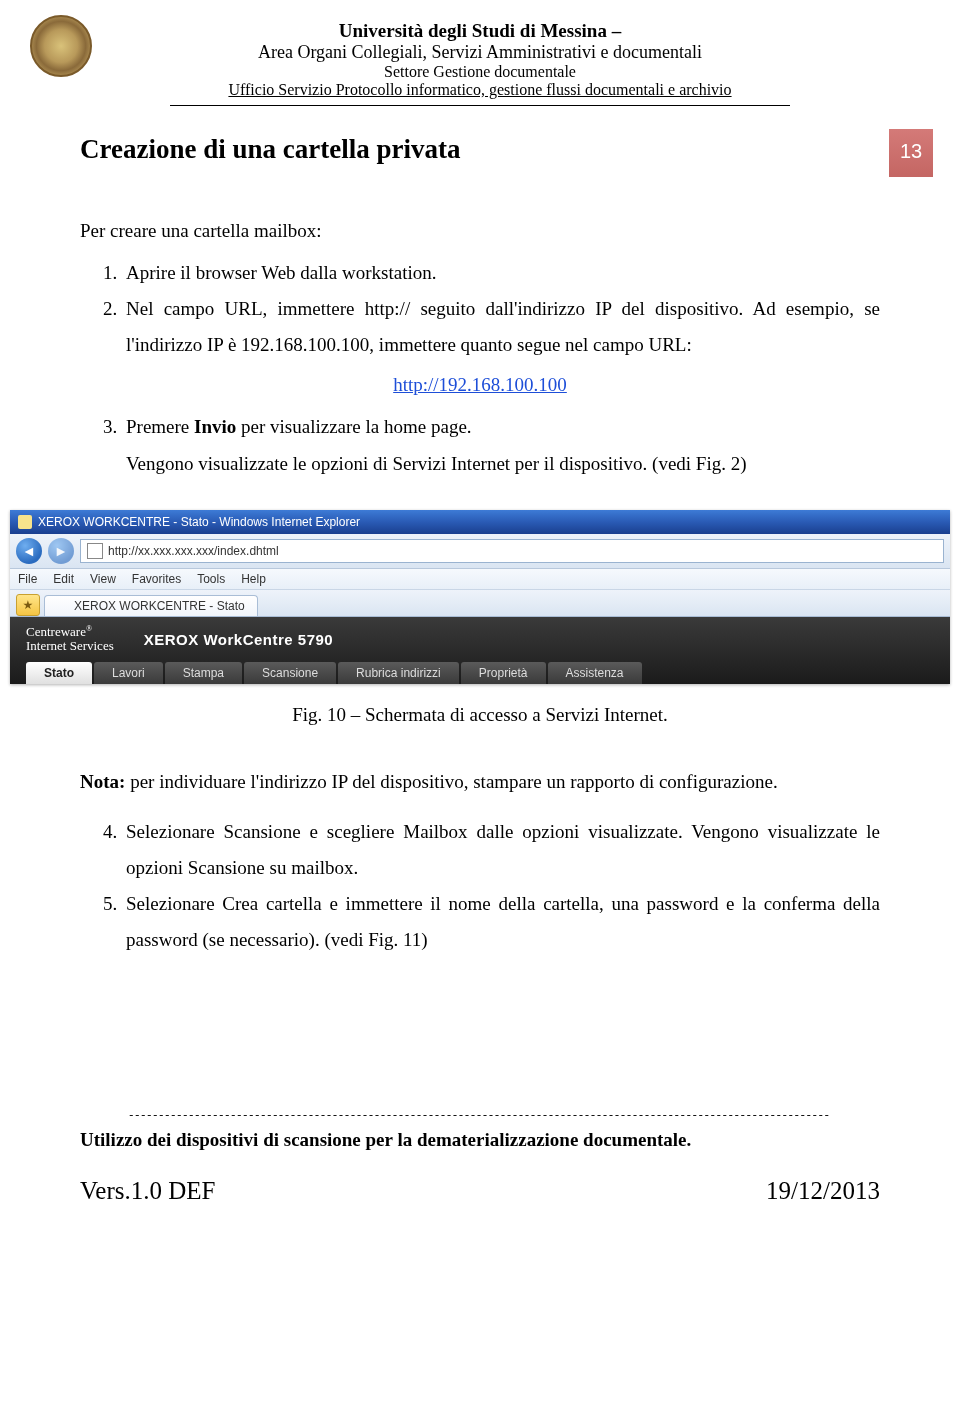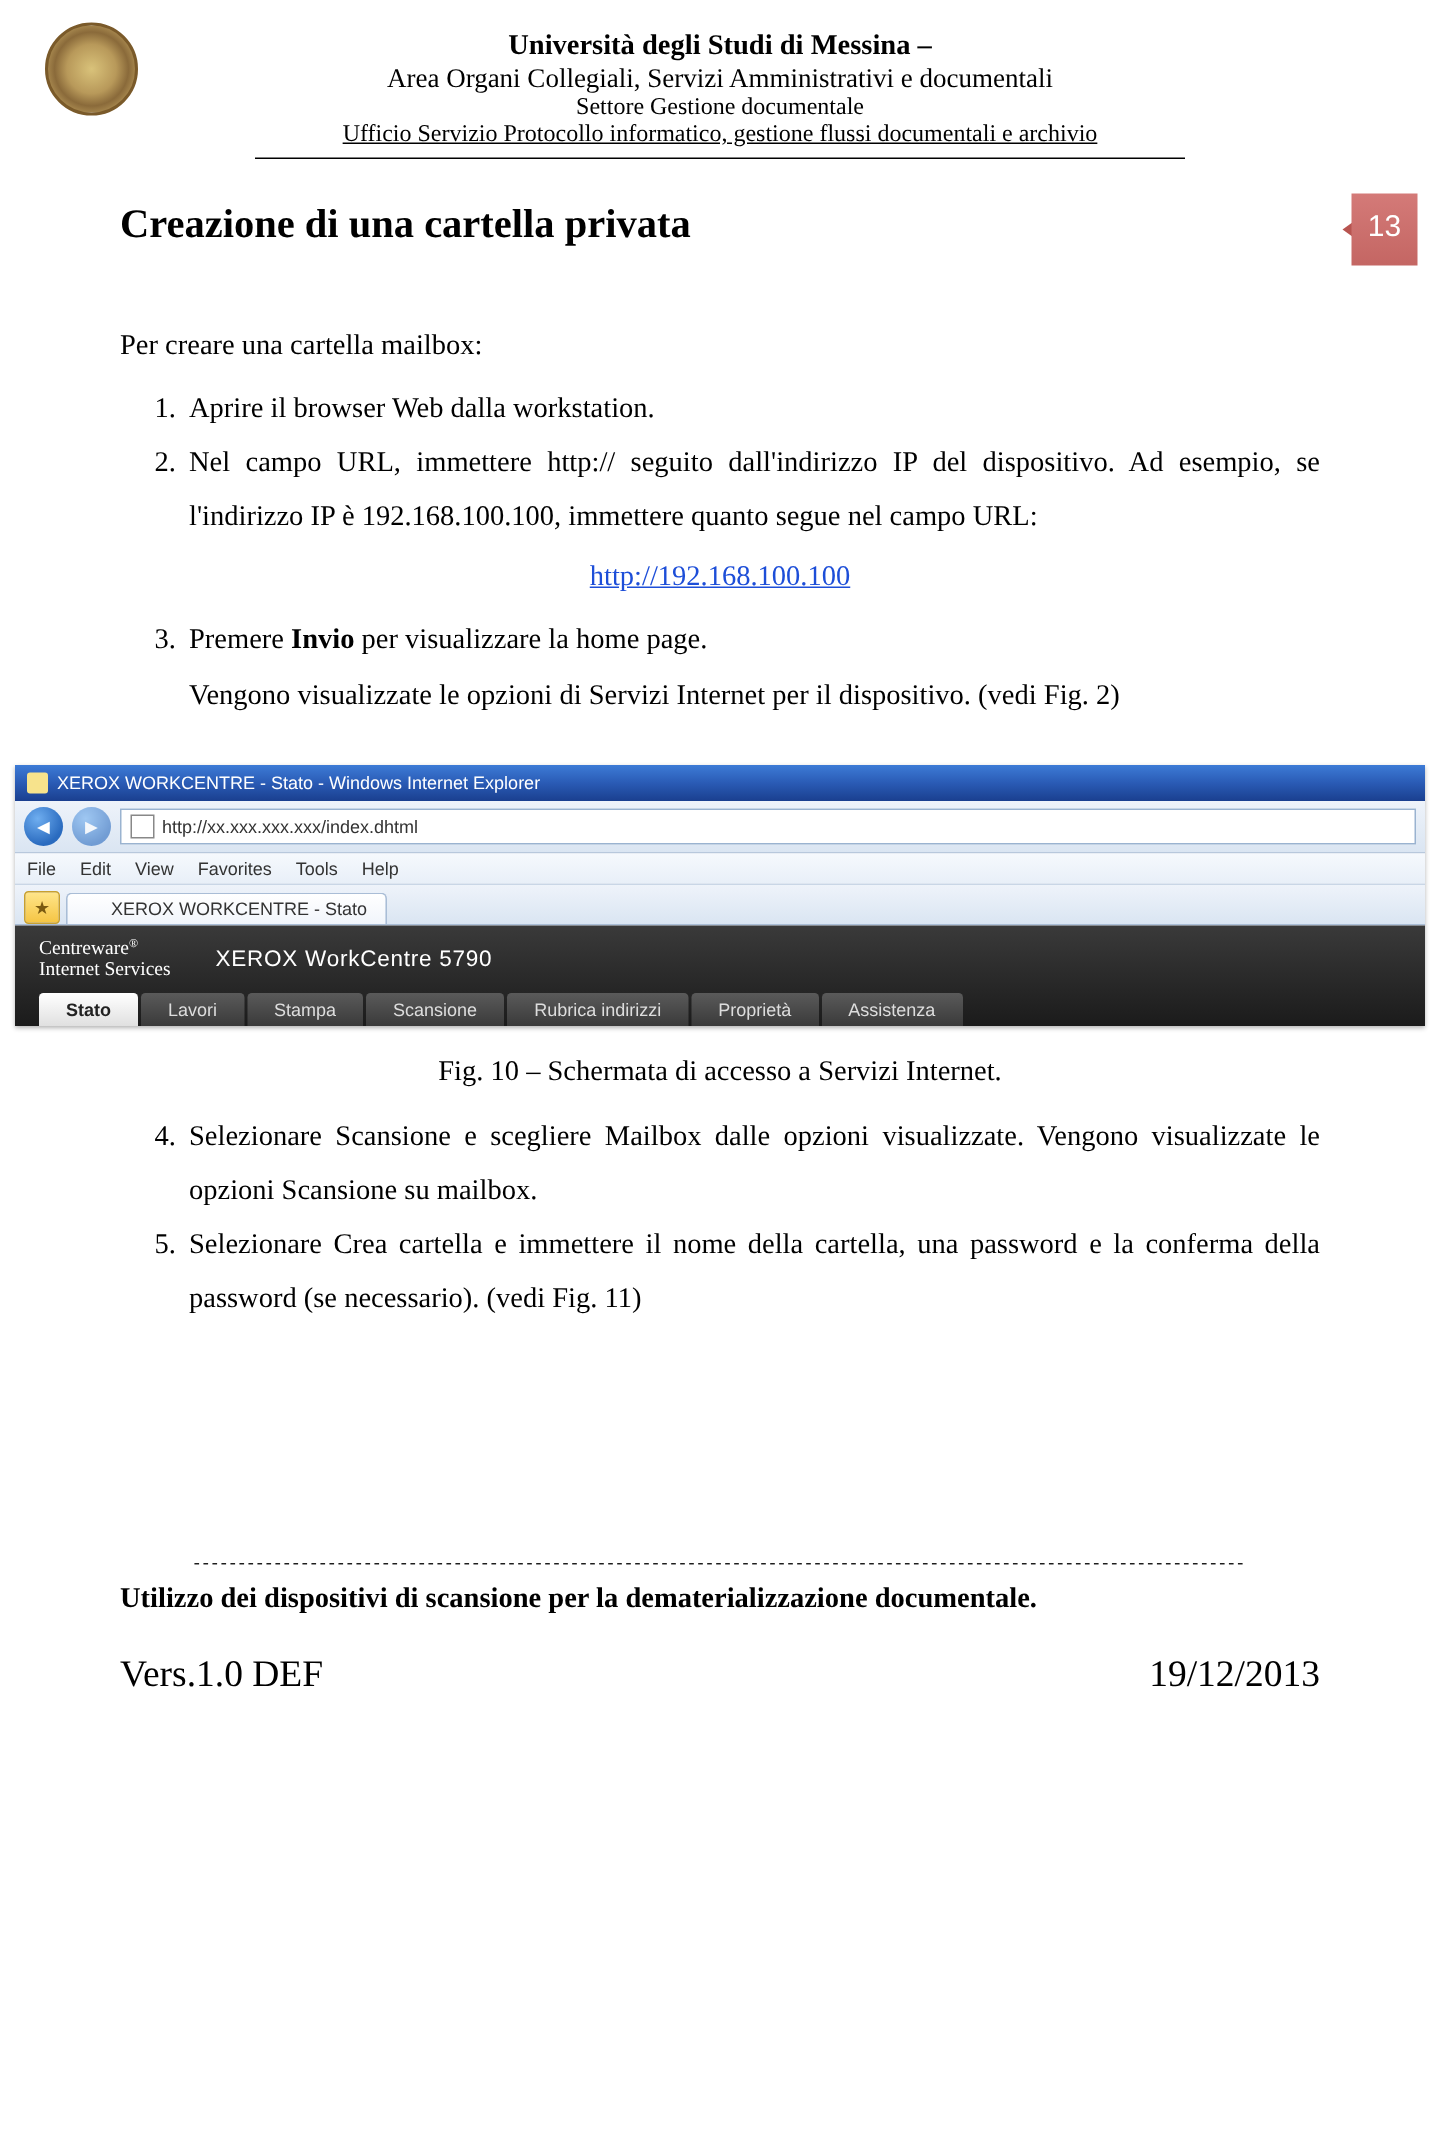--- a/index.html
+++ b/index.html
@@ -62,21 +62,21 @@
     position: absolute;
     right: 36px;
     top: 14px;
     width: 0; height: 0;
     border-top: 10px solid transparent;
     border-bottom: 10px solid transparent;
     border-right: 14px solid #b85450;
   }
   .page-marker .body {
     position: absolute;
-    right: 0;
+    right: 12px;
     top: 0;
     width: 44px;
     height: 48px;
     background: linear-gradient(to bottom, #d47a78 0%, #c46663 100%);
     color: #fff;
     font-size: 20px;
     text-align: center;
     line-height: 44px;
     font-family: Arial, sans-serif;
   }
@@ -205,21 +205,21 @@
     padding: 8px 16px 0 16px;
   }
   .cw-brand {
     display: flex;
     align-items: center;
     gap: 30px;
     padding-bottom: 4px;
   }
   .cw-brand .cw1 { font-size: 13px; line-height: 1.1; font-family: Georgia, serif; }
   .cw-brand .cw1 .r { font-size: 8px; vertical-align: super; }
-  .cw-brand .model { font-weight: normal; font-size: 15px; letter-spacing: 0.5px; }
+  .cw-brand .model { font-weight: bold; font-size: 15px; letter-spacing: 0.5px; }
   .cw-tabs {
     display: flex;
     gap: 2px;
     margin-top: 4px;
   }
   .cw-tab {
     padding: 4px 18px;
     font-size: 12px;
     color: #ddd;
     background: linear-gradient(to bottom, #5a5a5a 0%, #3a3a3a 100%);
@@ -351,20 +351,23 @@
         <div class="cw-tab">Scansione</div>
         <div class="cw-tab">Rubrica indirizzi</div>
         <div class="cw-tab">Proprietà</div>
         <div class="cw-tab">Assistenza</div>
       </div>
     </div>
   </div>
 
   <div class="fig-caption">Fig. 10 – Schermata di accesso a Servizi Internet.</div>
 
+  <div class="note">
+    <b>Nota:</b><span> per individuare l'indirizzo IP del dispositivo, stampare un rapporto di configurazione.</span>
+  </div>
 
   <ol class="steps2" start="4">
     <li>Selezionare Scansione e scegliere Mailbox dalle opzioni visualizzate. Vengono visualizzate le opzioni Scansione su mailbox.</li>
     <li>Selezionare Crea cartella e immettere il nome della cartella, una password e la conferma della password (se necessario). (vedi Fig. 11)</li>
   </ol>
 
   <div class="dash-line">---------------------------------------------------------------------------------------------------------------------</div>
   <div class="footer-title">Utilizzo dei dispositivi di scansione per la dematerializzazione documentale.</div>
   <div class="footer-row">
     <span>Vers.1.0 DEF</span>

